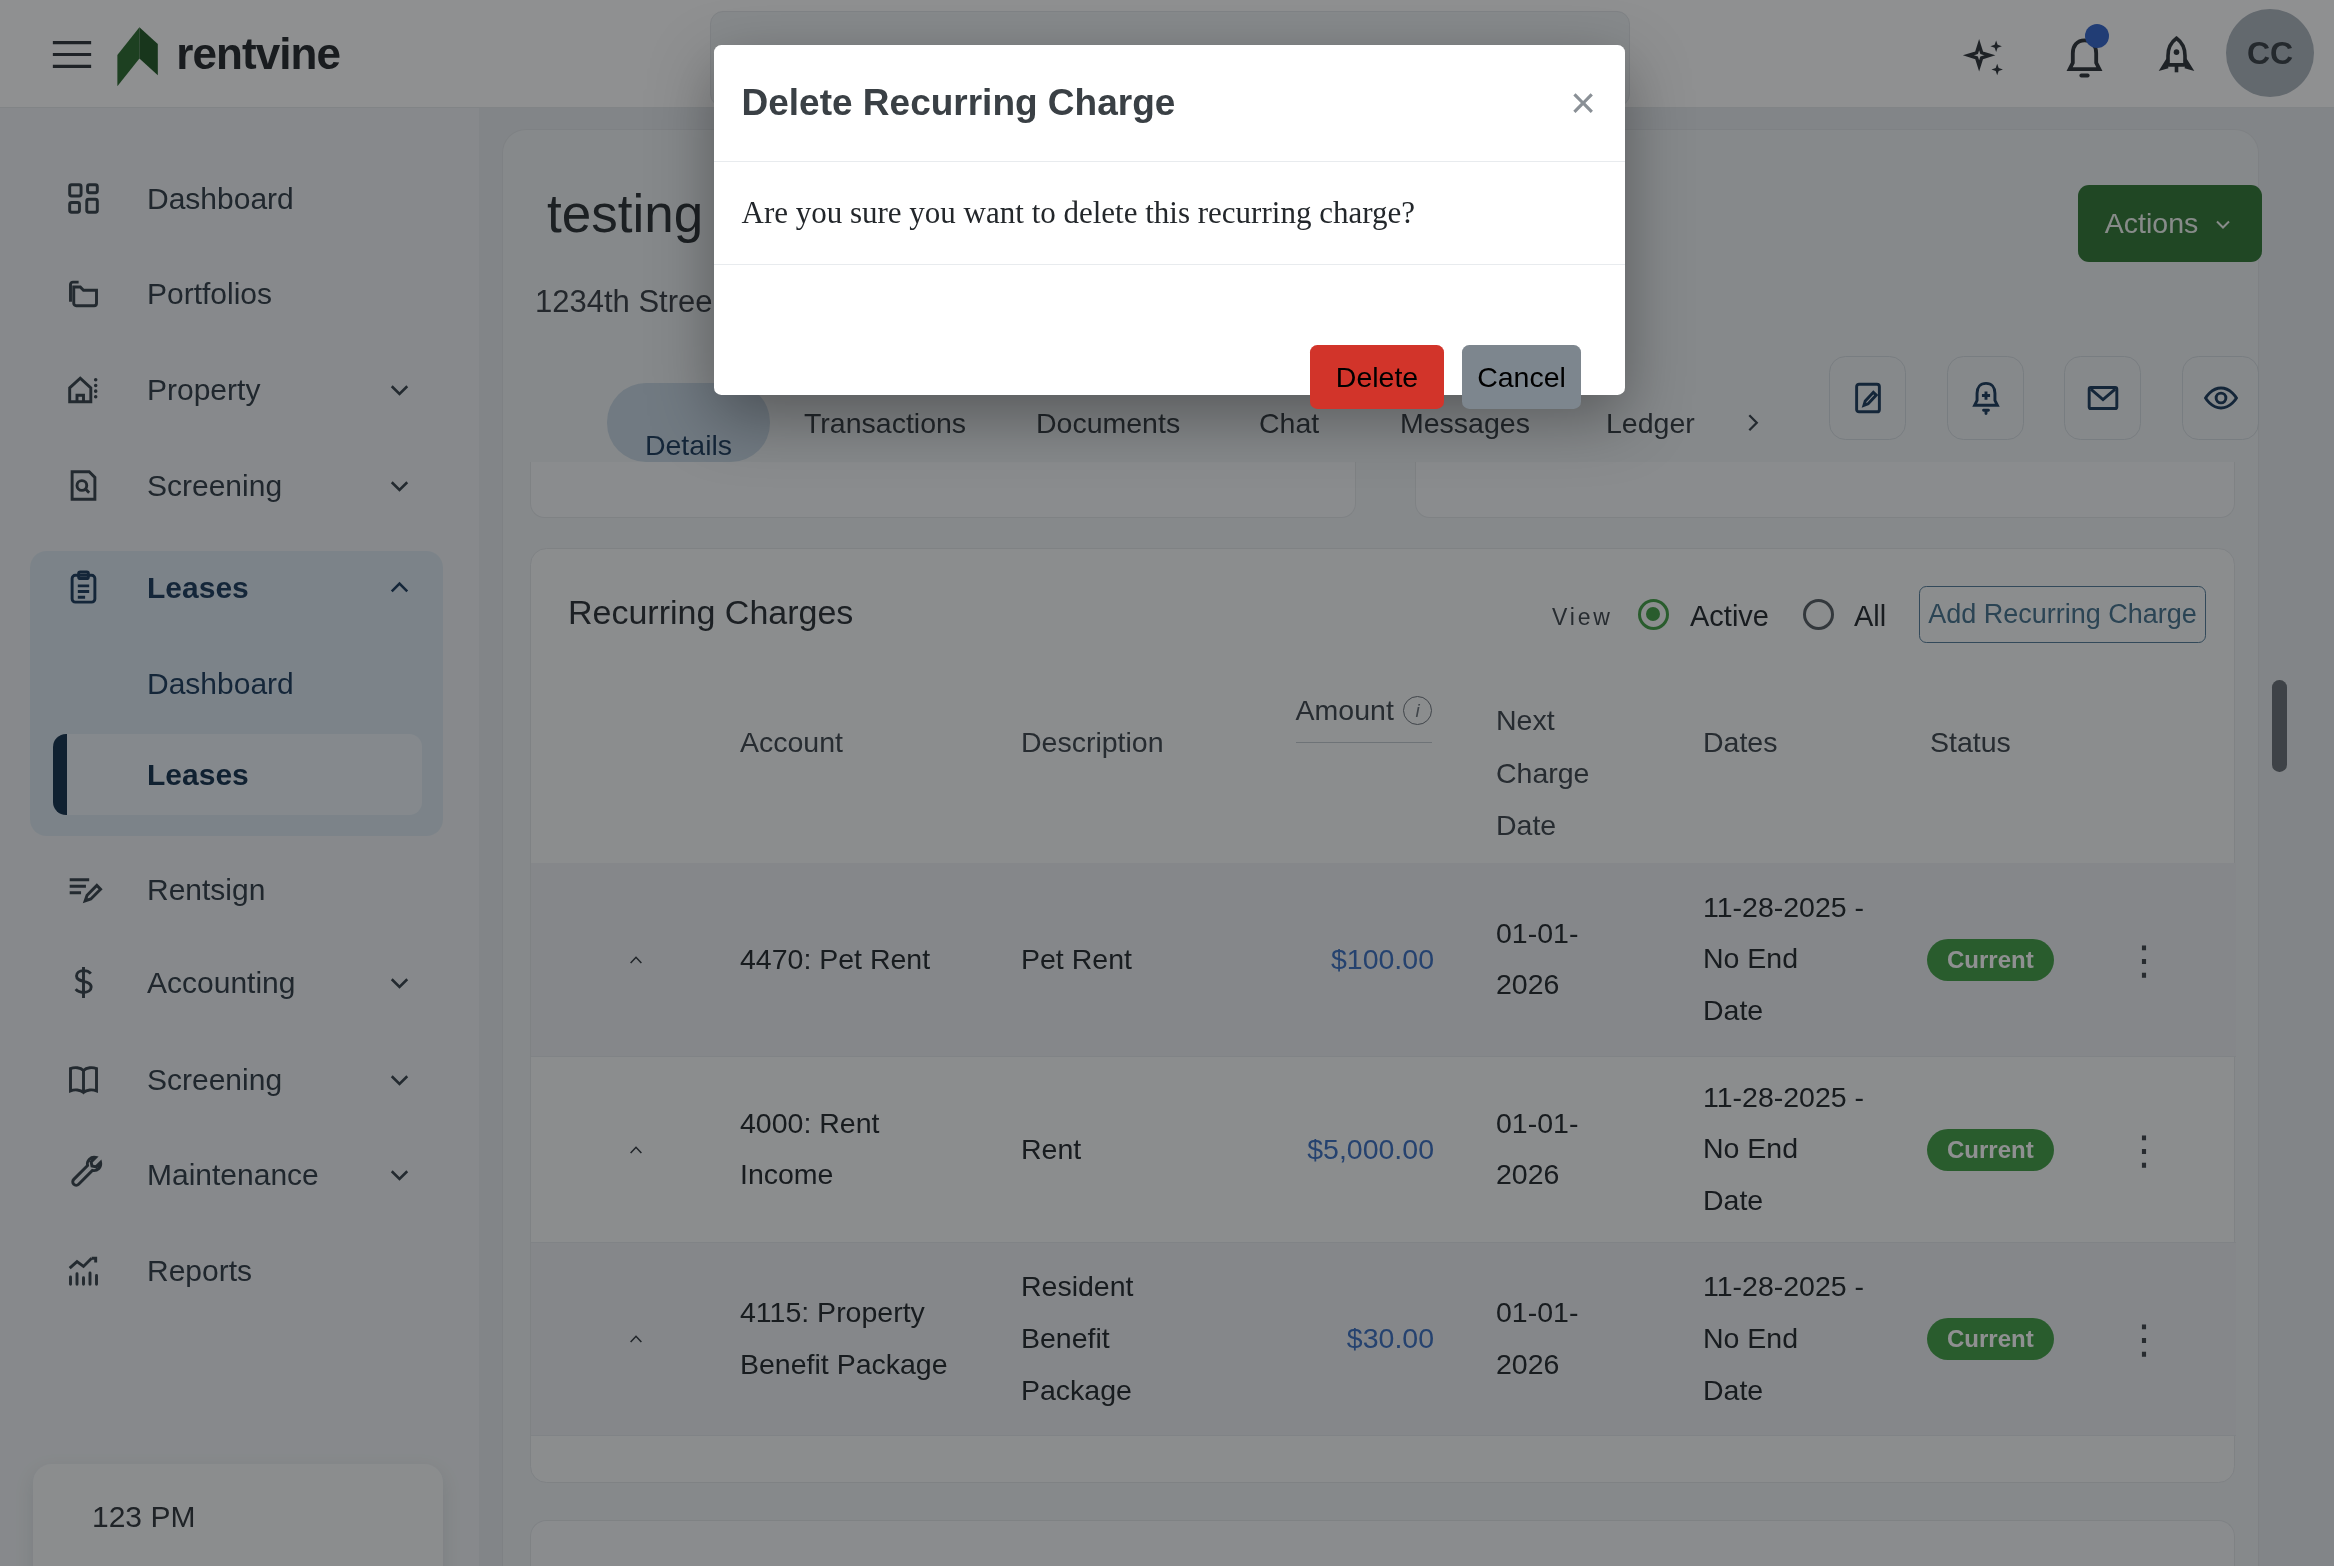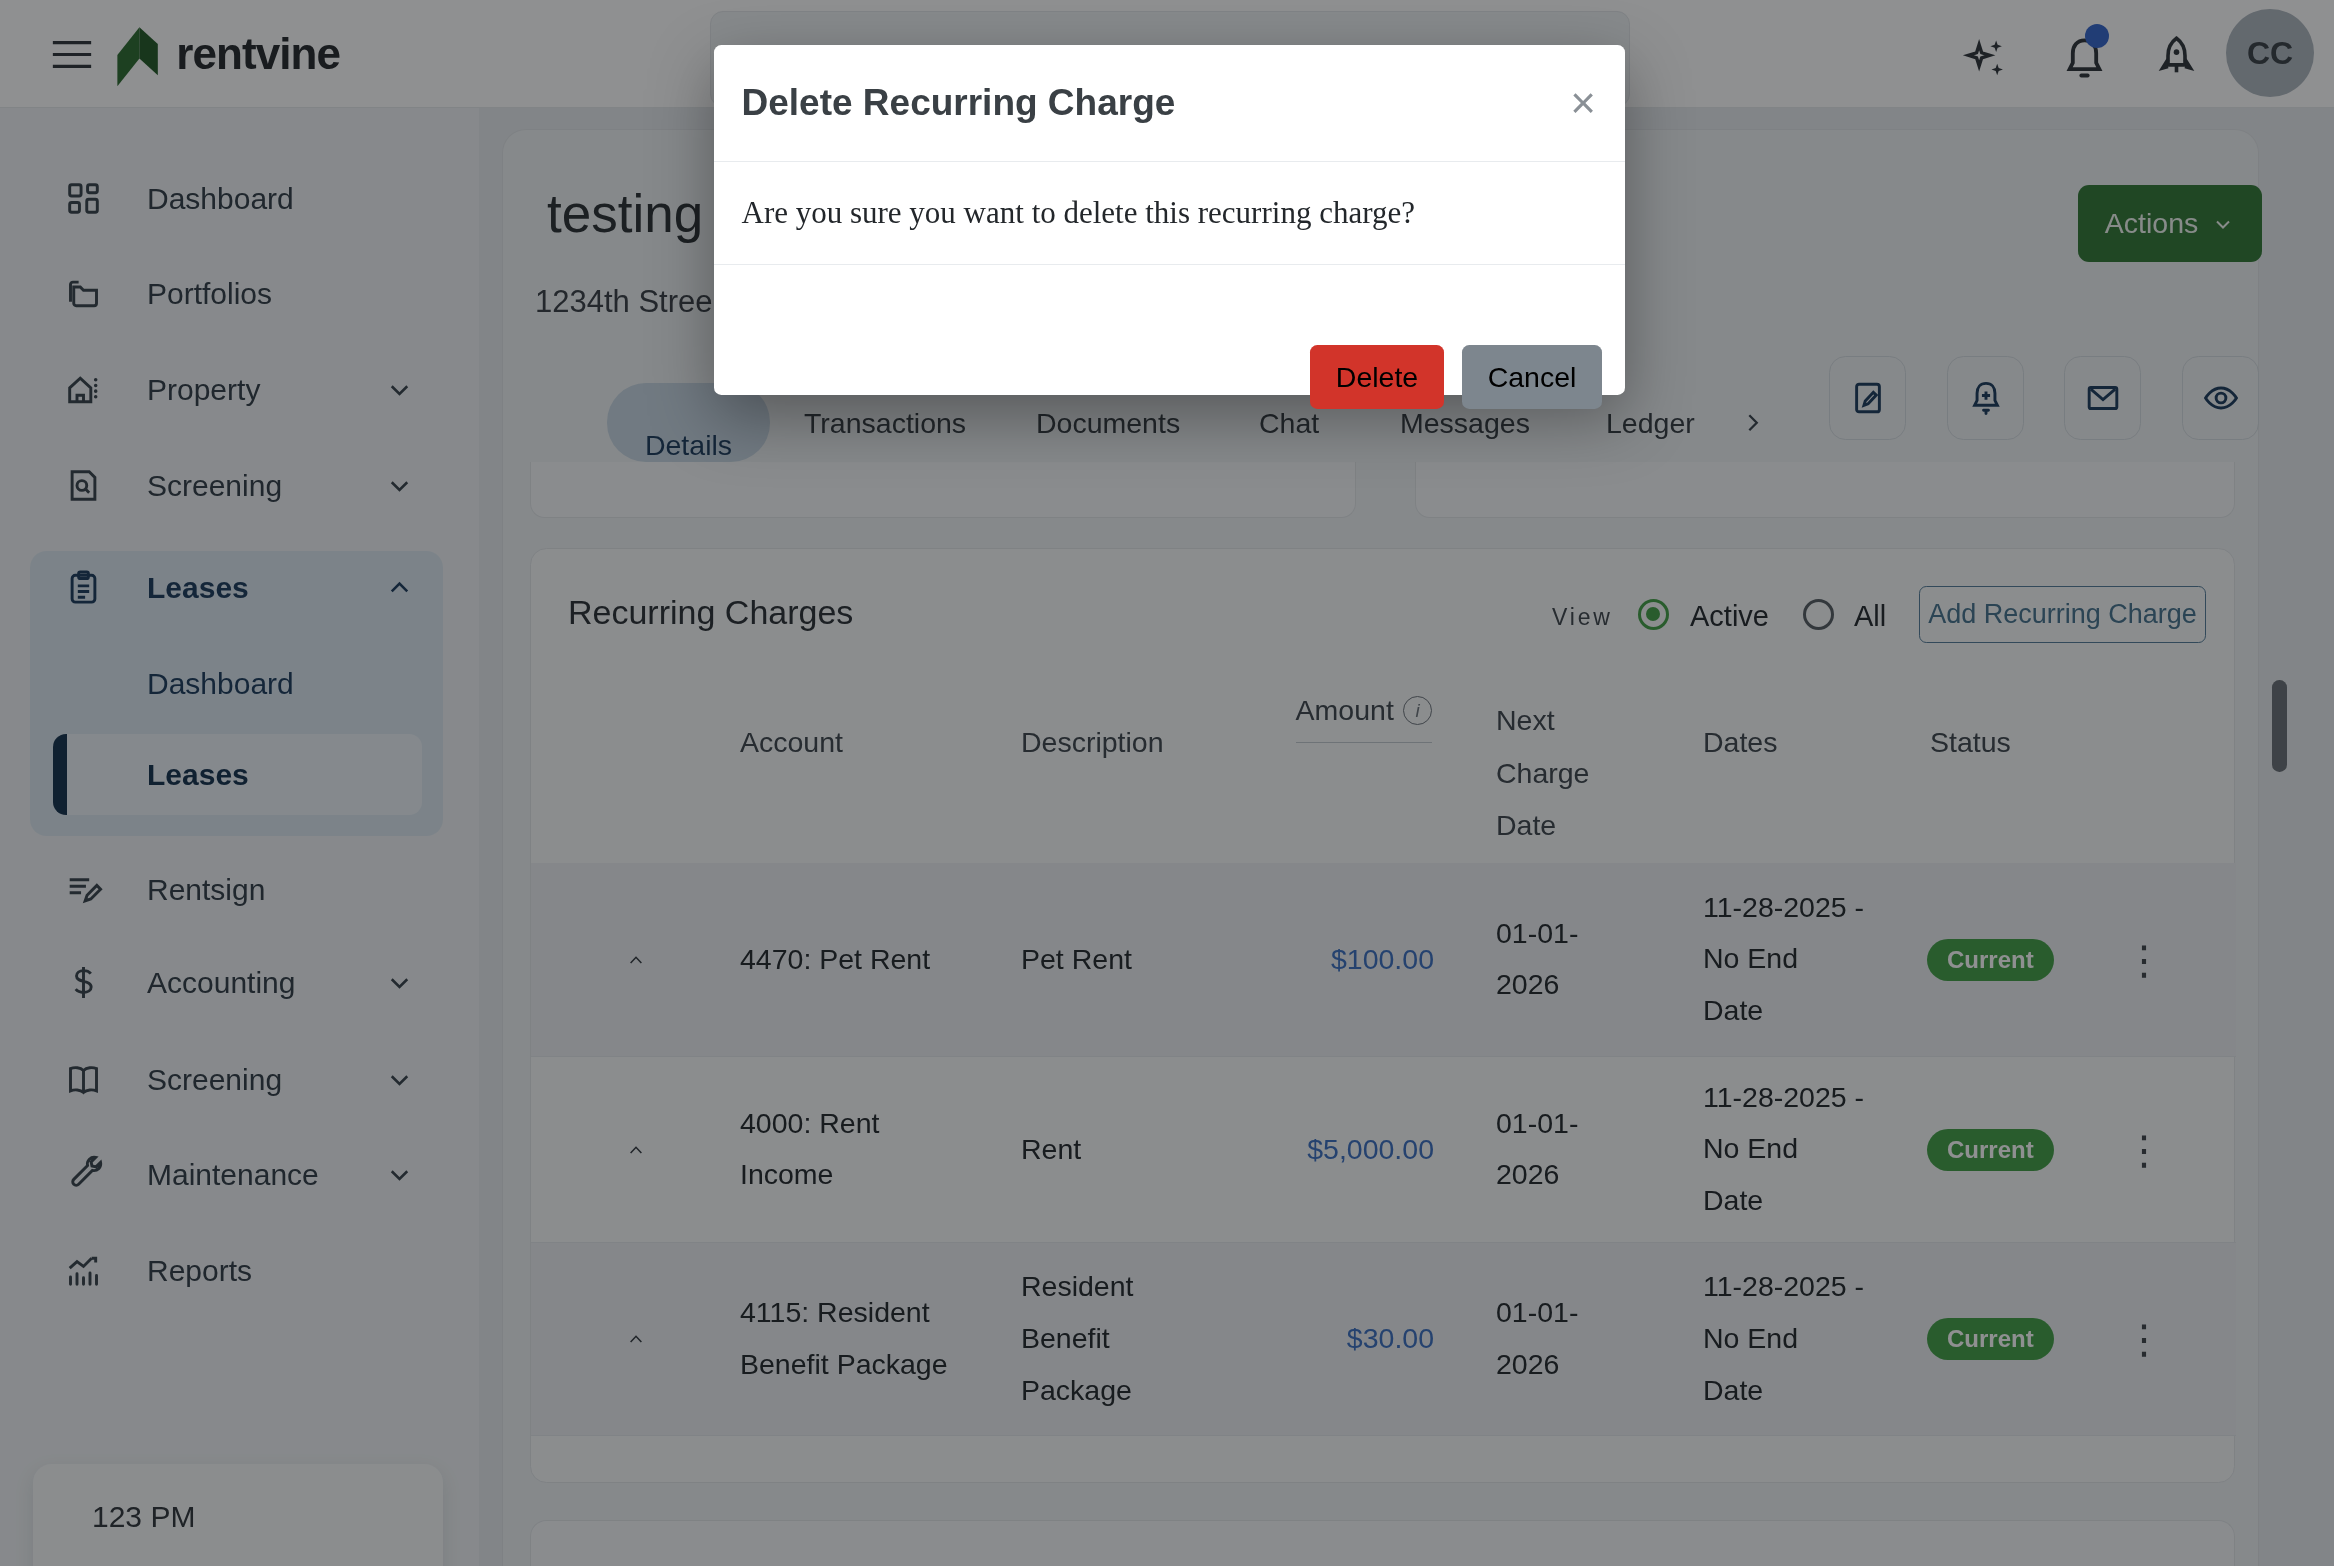--- a/index.html
+++ b/index.html
@@ -89,21 +89,21 @@
   
   #overlay{position:absolute;inset:0;background:rgba(10,13,16,0.46);z-index:40;}
   #modal{position:absolute;left:714px;top:45px;width:911px;height:350px;background:#fff;border-radius:7.3px;box-shadow:0 22px 64px rgba(0,0,0,.35);z-index:50;}
   #modal-header{position:absolute;left:0;top:0;width:100%;height:117px;border-bottom:0.9px solid #e8ebee;}
   #modal-title{position:absolute;left:27.5px;top:50%;transform:translateY(-50%);font-size:37px;font-weight:700;color:#3a4045;}
   #modal-close{position:absolute;right:29px;top:50%;transform:translateY(-50%);font-size:44px;color:#8a9096;cursor:pointer;line-height:1;}
   #modal-body{position:absolute;left:0;top:117px;width:100%;height:103px;border-bottom:0.9px solid #e8ebee;}
   #modal-body .txt{position:absolute;left:27.5px;top:50%;transform:translateY(-50%);font-size:31px;color:#23272b;font-family:Liberation Serif, serif;}
   .modal-btn{position:absolute;top:300px;height:64px;border-radius:7.3px;display:flex;align-items:center;justify-content:center;font-size:28.5px;color:#000000;cursor:pointer;}
   #btn-delete{left:596px;width:134px;background:var(--red);}
-  #btn-cancel{left:748px;width:140px;background:var(--cancel);}
+  #btn-cancel{left:748px;width:119px;background:var(--cancel);}
 </style>
 </head>
 <body>
 
 <svg width="0" height="0" style="position:absolute">
   <defs>
     <symbol id="i-grid" viewBox="0 0 24 24" fill="none" stroke="currentColor" stroke-width="1.8">
         <rect x="3.5" y="3.5" width="7" height="7" rx="1.2"></rect>
         <rect x="14.5" y="3.5" width="6" height="5" rx="1.2"></rect>
         <rect x="3.5" y="14.5" width="6" height="6" rx="1.2"></rect>
@@ -423,21 +423,21 @@
         <span class="cell c-next">01-01-2026</span>
         <span class="cell c-dates">11-28-2025 - No End Date</span>
         <span class="cell c-status">Current</span>
         <span class="cell c-kebab">⋮</span>
       </div>
 
       <div class="rc-row stripe" style="top:694px;height:193px">
         <svg class="cell c-collapse" viewBox="0 0 28 20" width="26" height="18.4">
             <use href="#i-collapse"></use>
           </svg>
-        <span class="cell c-account">4115: Resident Benefit Package</span>
+        <span class="cell c-account">4115: Property Benefit Package</span>
         <span class="cell c-desc">Resident Benefit Package</span>
         <span class="cell c-amount">$30.00</span>
         <span class="cell c-next">01-01-2026</span>
         <span class="cell c-dates">11-28-2025 - No End Date</span>
         <span class="cell c-status">Current</span>
         <span class="cell c-kebab">⋮</span>
       </div>
     </div>
 
     <div id="next-card"></div>

